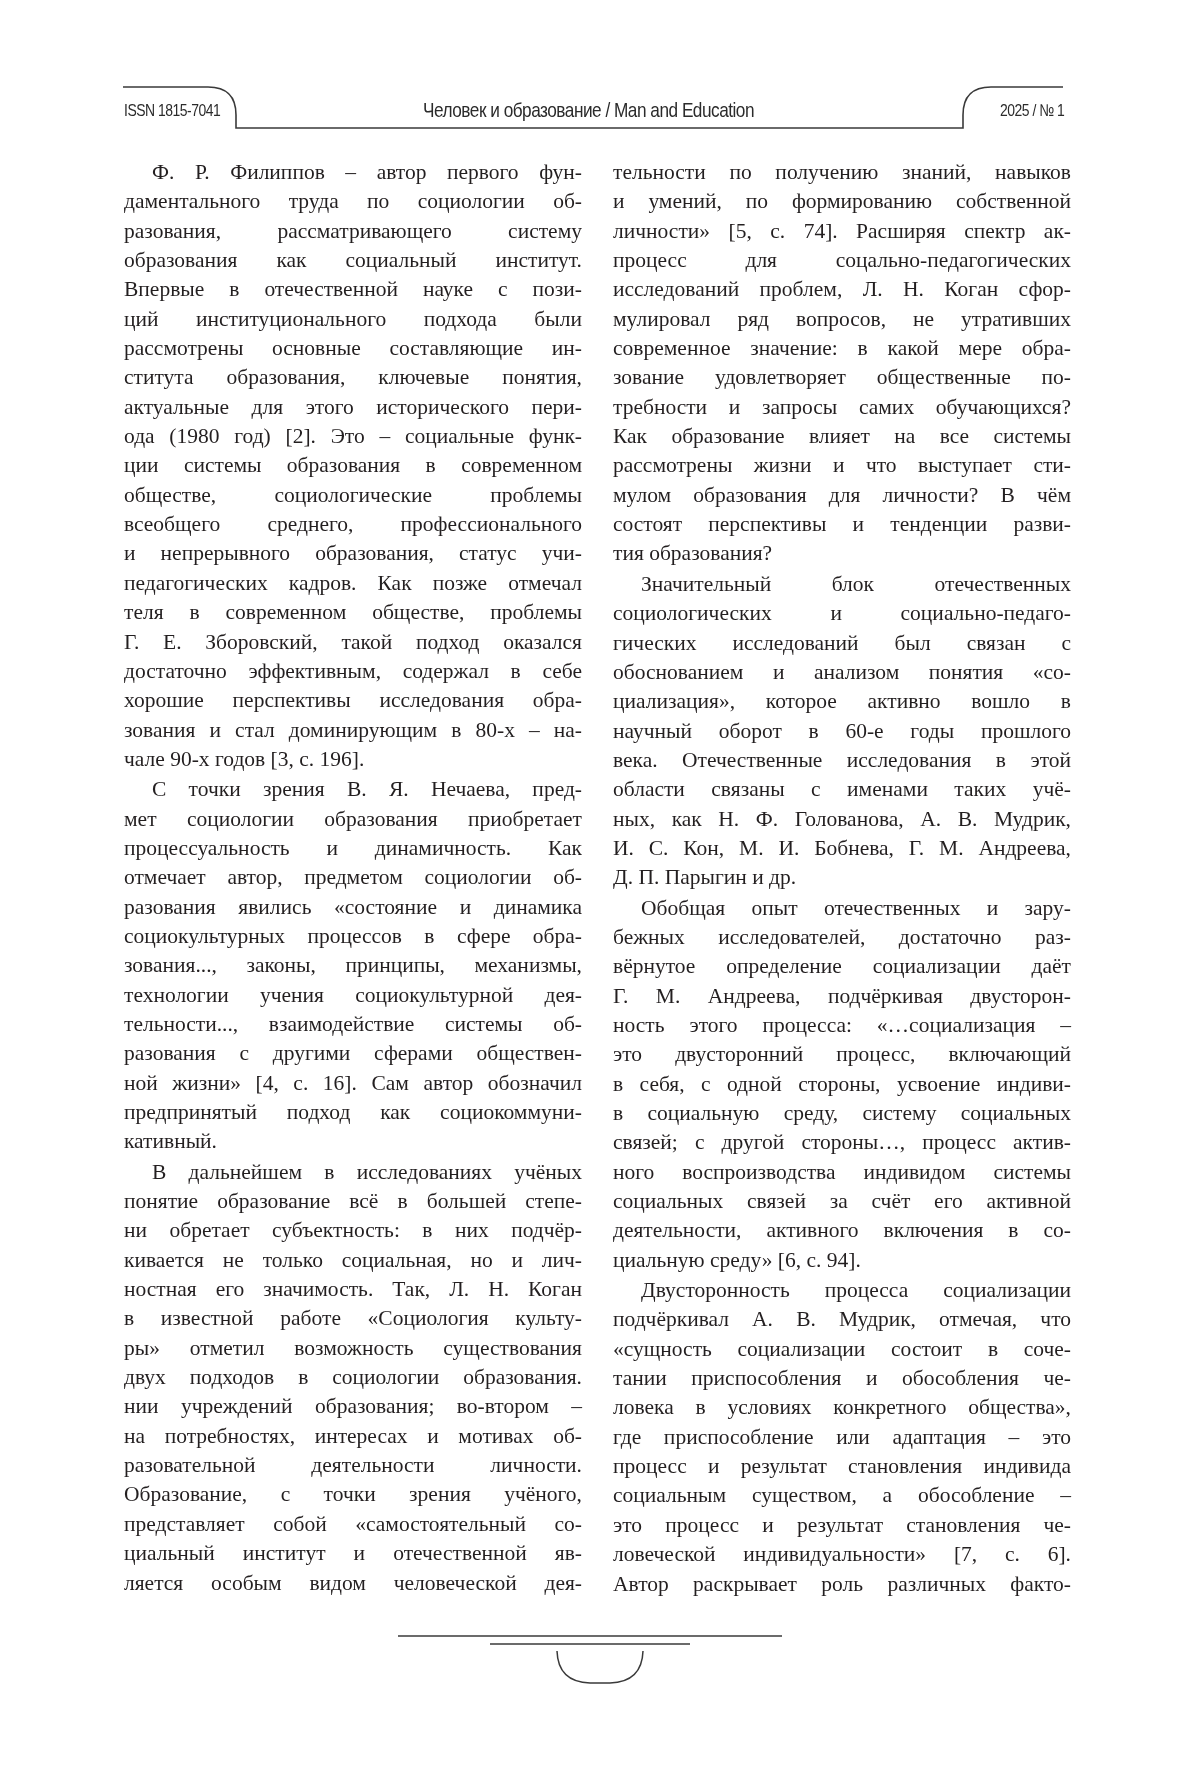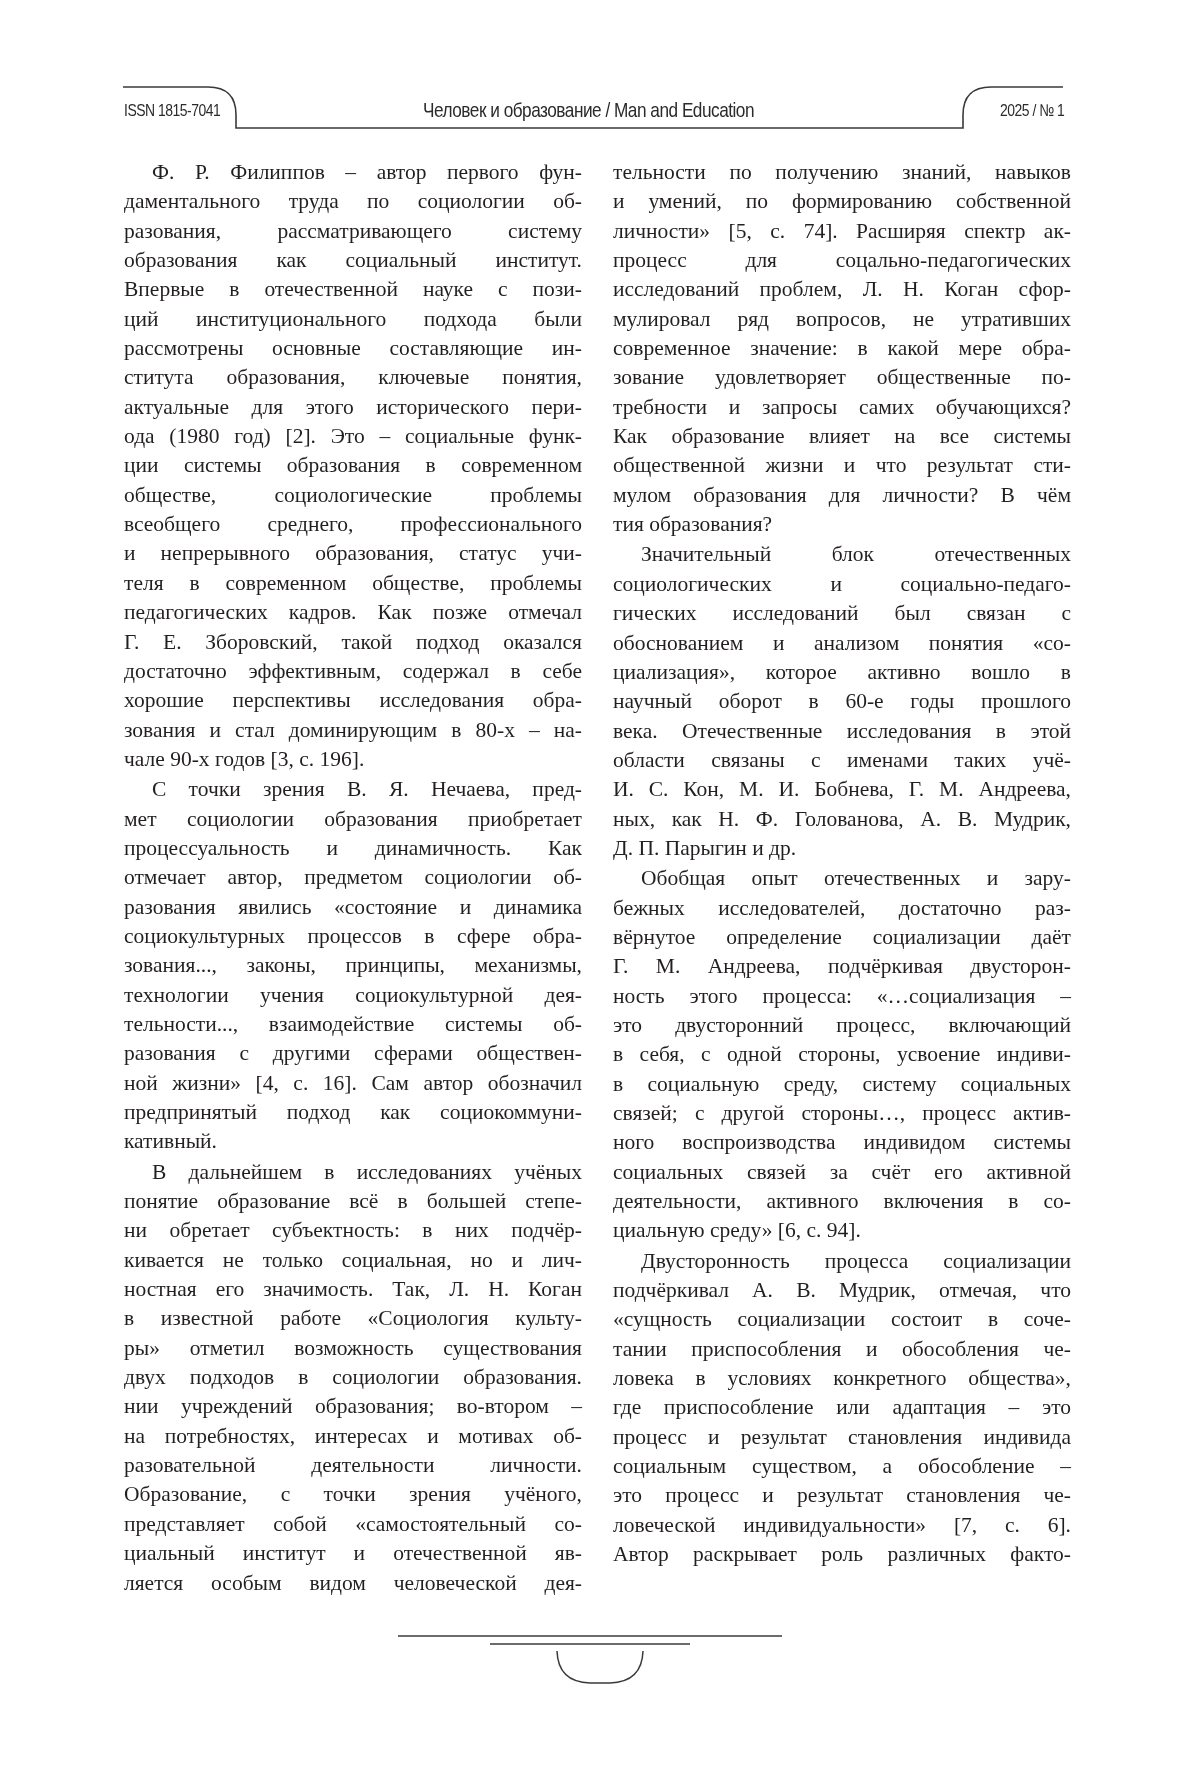--- a/index.html
+++ b/index.html
@@ -39,22 +39,22 @@
       <span class="line">Впервые в отечественной науке с пози-</span>
       <span class="line">ций институционального подхода были</span>
       <span class="line">рассмотрены основные составляющие ин-</span>
       <span class="line">ститута образования, ключевые понятия,</span>
       <span class="line">актуальные для этого исторического пери-</span>
       <span class="line">ода (1980 год) [2]. Это – социальные функ-</span>
       <span class="line">ции системы образования в современном</span>
       <span class="line">обществе, социологические проблемы</span>
       <span class="line">всеобщего среднего, профессионального</span>
       <span class="line">и непрерывного образования, статус учи-</span>
+      <span class="line">педагогических кадров. Как позже отмечал</span>
       <span class="line">теля в современном обществе, проблемы</span>
-      <span class="line">педагогических кадров. Как позже отмечал</span>
       <span class="line">Г. Е. Зборовский, такой подход оказался</span>
       <span class="line">достаточно эффективным, содержал в себе</span>
       <span class="line">хорошие перспективы исследования обра-</span>
       <span class="line">зования и стал доминирующим в 80-х – на-</span>
       <span class="line last">чале 90-х годов [3, с. 196].</span>
     </p>
     <p>
       <span class="line" style="text-indent: 28px;">С точки зрения В. Я. Нечаева, пред-</span>
       <span class="line">мет социологии образования приобретает</span>
       <span class="line">процессуальность и динамичность. Как</span>
@@ -92,35 +92,36 @@
       <span class="line">тельности по получению знаний, навыков</span>
       <span class="line">и умений, по формированию собственной</span>
       <span class="line">личности» [5, с. 74]. Расширяя спектр ак-</span>
       <span class="line">процесс для соцально-педагогических</span>
       <span class="line">исследований проблем, Л. Н. Коган сфор-</span>
       <span class="line">мулировал ряд вопросов, не утративших</span>
       <span class="line">современное значение: в какой мере обра-</span>
       <span class="line">зование удовлетворяет общественные по-</span>
       <span class="line">требности и запросы самих обучающихся?</span>
       <span class="line">Как образование влияет на все системы</span>
-      <span class="line">общественной жизни и что результат сти-</span>
+      <span class="line">рассмотрены жизни и что выступает сти-</span>
       <span class="line">мулом образования для личности? В чём</span>
+      <span class="line">состоят перспективы и тенденции разви-</span>
       <span class="line last">тия образования?</span>
     </p>
     <p>
       <span class="line" style="text-indent: 28px;">Значительный блок отечественных</span>
       <span class="line">социологических и социально-педаго-</span>
       <span class="line">гических исследований был связан с</span>
       <span class="line">обоснованием и анализом понятия «со-</span>
       <span class="line">циализация», которое активно вошло в</span>
       <span class="line">научный оборот в 60-е годы прошлого</span>
       <span class="line">века. Отечественные исследования в этой</span>
       <span class="line">области связаны с именами таких учё-</span>
+      <span class="line">ных, как Н. Ф. Голованова, А. В. Мудрик,</span>
       <span class="line">И. С. Кон, М. И. Бобнева, Г. М. Андреева,</span>
-      <span class="line">ных, как Н. Ф. Голованова, А. В. Мудрик,</span>
       <span class="line last">Д. П. Парыгин и др.</span>
     </p>
     <p>
       <span class="line" style="text-indent: 28px;">Обобщая опыт отечественных и зару-</span>
       <span class="line">бежных исследователей, достаточно раз-</span>
       <span class="line">вёрнутое определение социализации даёт</span>
       <span class="line">Г. М. Андреева, подчёркивая двусторон-</span>
       <span class="line">ность этого процесса: «…социализация –</span>
       <span class="line">это двусторонний процесс, включающий</span>
       <span class="line">в себя, с одной стороны, усвоение индиви-</span>

